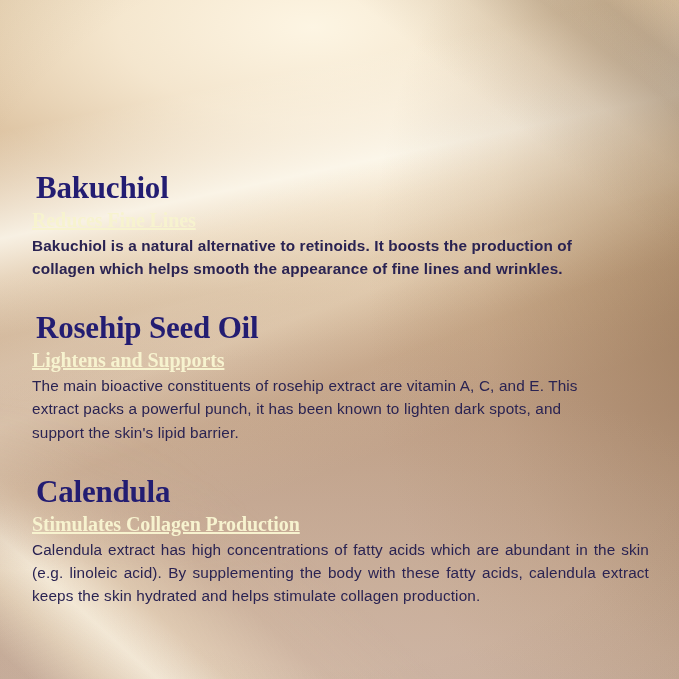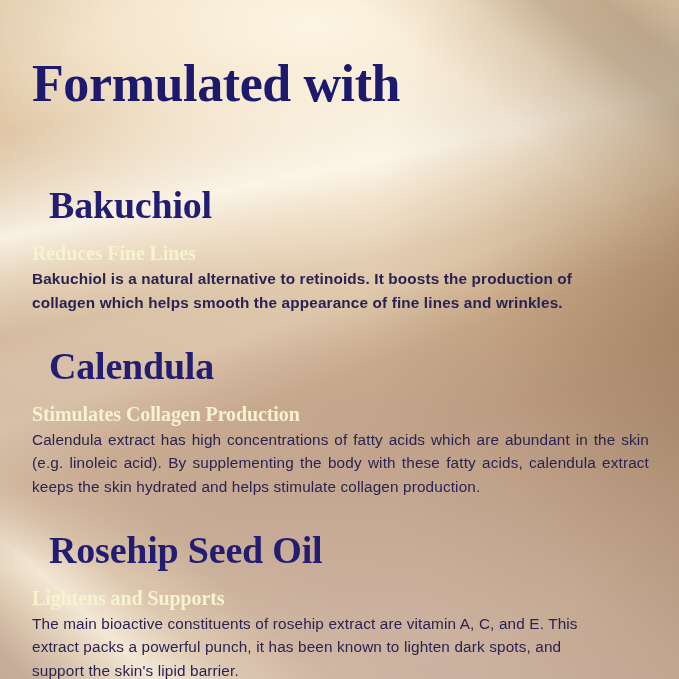--- a/index.html
+++ b/index.html
@@ -154,37 +154,38 @@
     position: absolute;
     left: 32px;
     top: 168px;
     width: 618px;
   }
 
   .section { margin: 0 0 32px 0; }
   .section:last-child { margin-bottom: 0; }
 
   .sec-title {
-    margin: 17px;
+    margin: 4px;
     font-family: "Liberation Serif", "DejaVu Serif", serif;
     font-weight: 700;
-    font-size: 38px;
+    font-size: 31px;
     line-height: 1.06;
     letter-spacing: -0.2px;
     color: #231d72;
   }
 
   .sec-sub {
     margin: 1px 0 3px 0;
     font-family: "Liberation Serif", "DejaVu Serif", serif;
     font-weight: 700;
     font-size: 20px;
     line-height: 1.1;
     letter-spacing: -0.1px;
     color: #f7f3cf;
+    text-decoration: underline;
   }
 
   .sec-body {
     margin: 0;
     font-family: "Liberation Sans", sans-serif;
     font-size: 15.3px;
     line-height: 1.52;
     color: #2a2352;
     letter-spacing: 0.15px;
   }
@@ -209,37 +210,36 @@
   <div class="bg-layer" id="bg-ridge"></div>
   <div class="bg-layer" id="bg-ridge2"></div>
   <div class="bg-layer" id="bg-right-shadow"></div>
   <div class="bg-layer" id="bg-corner-streak"></div>
   <div class="bg-layer" id="bg-lower-haze"></div>
   <div class="bg-layer" id="bg-bottom-sweep"></div>
   <div class="bg-layer" id="bg-vignette"></div>
 
   <div id="content">
 
-    <h1 class="headline">Formulated with</h1>
 
     <div class="sections">
 
       <div class="section">
         <h2 class="sec-title">Bakuchiol</h2>
         <h3 class="sec-sub">Reduces Fine Lines</h3>
         <p class="sec-body" id="body-bakuchiol">Bakuchiol is a natural alternative to retinoids. It boosts the production of collagen which helps smooth the appearance of fine lines and wrinkles.</p>
       </div>
 
       <div class="section">
+        <h2 class="sec-title">Rosehip Seed Oil</h2>
+        <h3 class="sec-sub">Lightens and Supports</h3>
+        <p class="sec-body" id="body-rosehip">The main bioactive constituents of rosehip extract are vitamin A, C, and E. This extract packs a powerful punch, it has been known to lighten dark spots, and support the skin's lipid barrier.</p>
+      </div>
+
+      <div class="section">
         <h2 class="sec-title">Calendula</h2>
         <h3 class="sec-sub">Stimulates Collagen Production</h3>
         <p class="sec-body justified" id="body-calendula">Calendula extract has high concentrations of fatty acids which are abundant in the skin (e.g. linoleic acid). By supplementing the body with these fatty acids, calendula extract keeps the skin hydrated and helps stimulate collagen production.</p>
       </div>
 
-      <div class="section">
-        <h2 class="sec-title">Rosehip Seed Oil</h2>
-        <h3 class="sec-sub">Lightens and Supports</h3>
-        <p class="sec-body" id="body-rosehip">The main bioactive constituents of rosehip extract are vitamin A, C, and E. This extract packs a powerful punch, it has been known to lighten dark spots, and support the skin's lipid barrier.</p>
-      </div>
-
     </div>
   </div>
 </div>
 
 </body></html>

